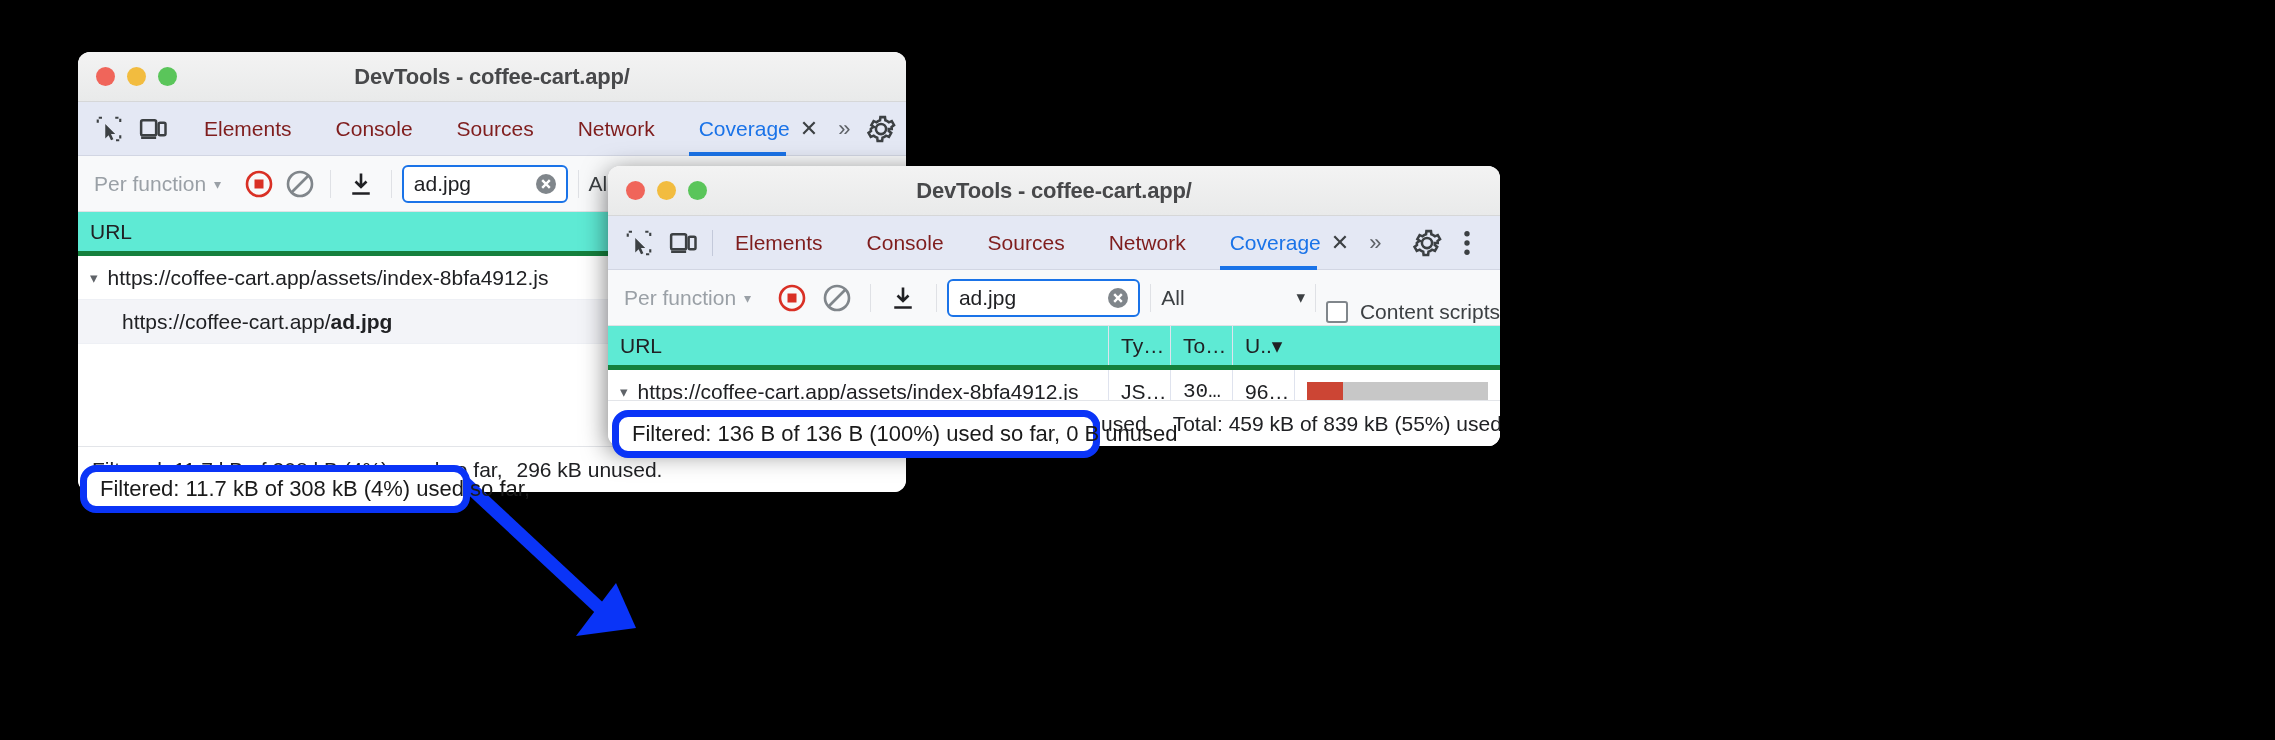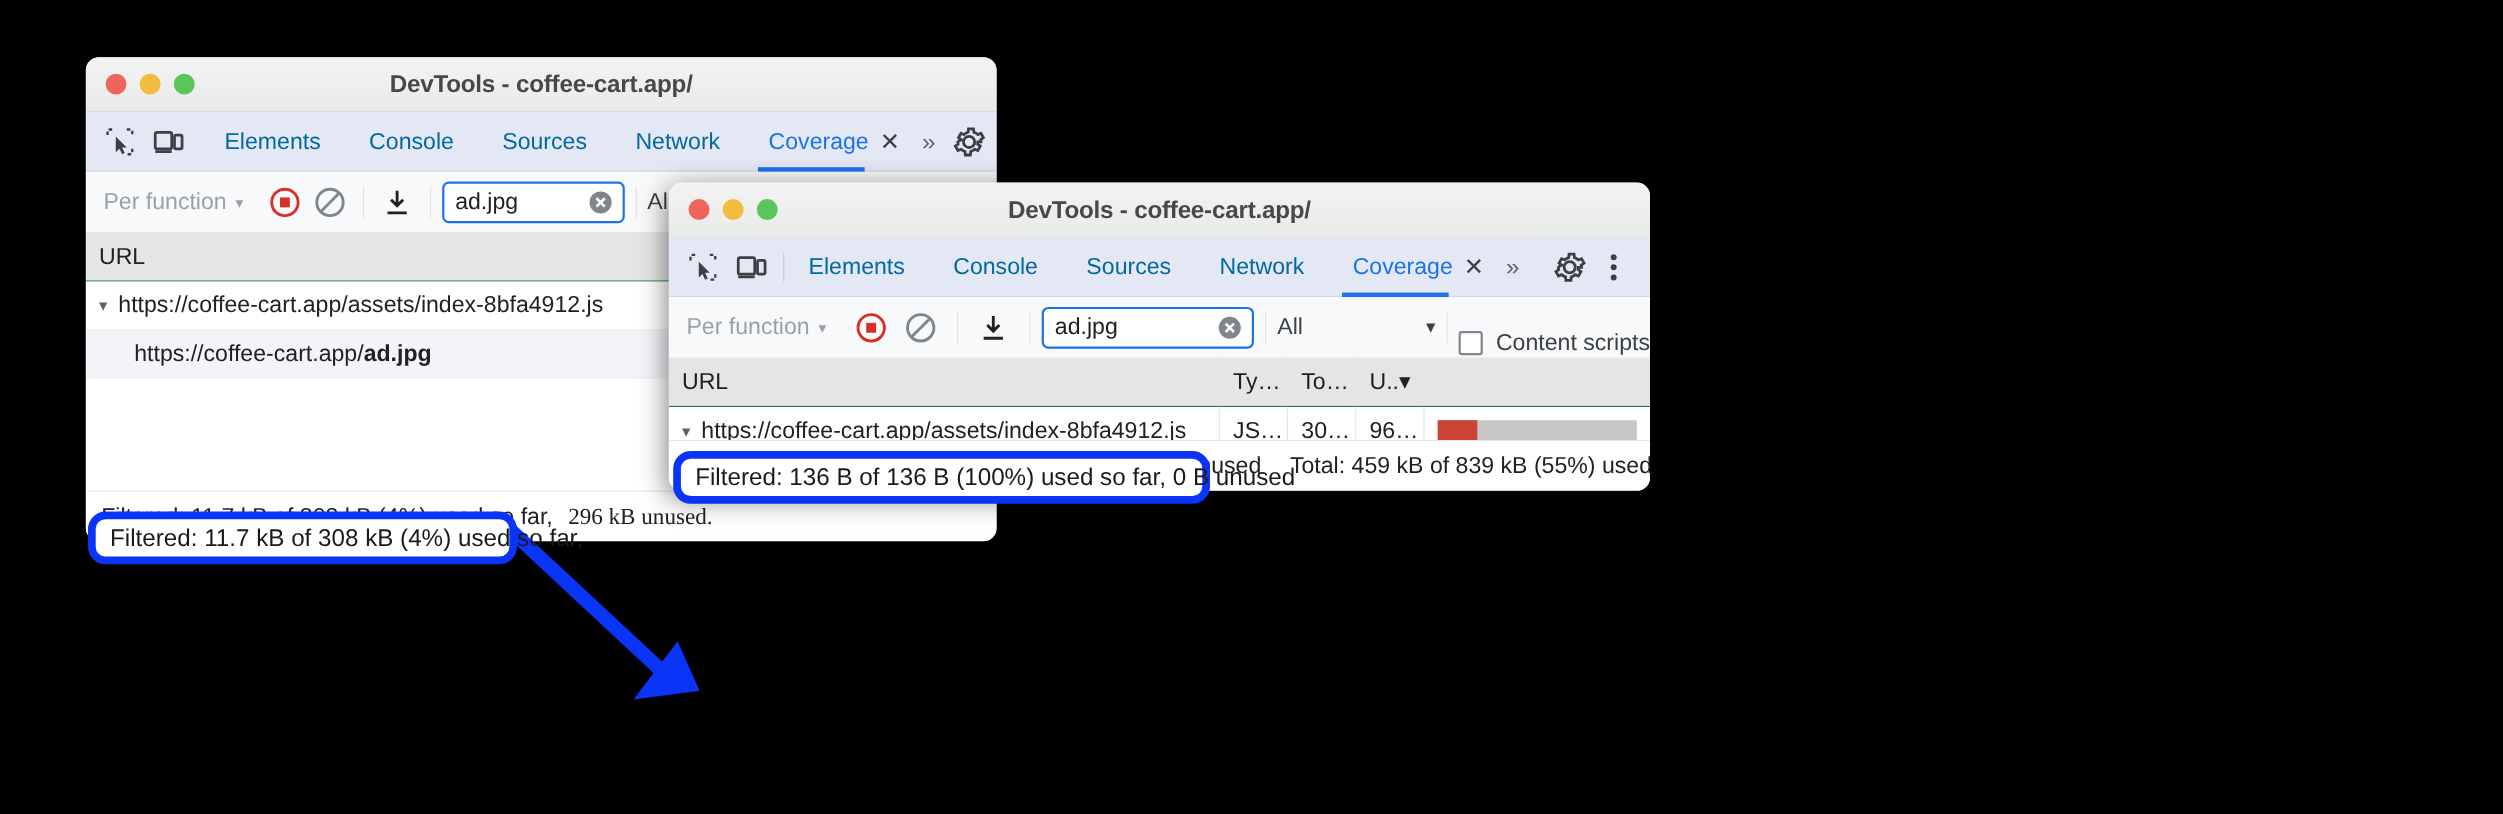--- a/index.html
+++ b/index.html
@@ -43,21 +43,21 @@
     background: #e4e8f4;
     display: flex; align-items: center;
     border-bottom: 1px solid #d2d6e3;
     position: relative;
   }
   .tab-icons { display: flex; align-items: center; gap: 14px; padding: 0 14px 0 16px; }
   .tb-ico { width: 30px; height: 30px; display:block; }
   .vsep { width: 1px; height: 26px; background: #c3c9da; }
   .tabs { display: flex; align-items: center; }
   .tab {
-    font-size: 21px; color: #0369a1;
+    font-size: 21px; color: #7f1d1d;
     padding: 0 22px; height: 54px; line-height: 54px;
     white-space: nowrap;
   }
   .tab.active { color: #1a73e8; position: relative; }
   .tab.active::after {
     content: ""; position: absolute; left: 12px; right: 12px;
     bottom: 0; height: 4px; background: #1a73e8;
   }
   .tabclose {
     font-size: 22px; color: #3c4043; padding: 0 6px 0 2px; cursor: pointer;
@@ -93,21 +93,21 @@
     font-size: 21px; color: #3c4043; white-space: nowrap;
   }
   .cscripts { display: flex; align-items: center; gap: 12px; font-size: 21px; color: #3c4043; white-space: nowrap; margin-top: 28px; }
   .cbox { width: 22px; height: 22px; border: 2px solid #80868b; border-radius: 3px; background:#fff; }
 
   
   .thead, .trow {
     display: flex; align-items: center;
     font-size: 21px; color: #202124;
   }
-  .thead { height: 44px; background: #e5e5e5; border-bottom: 1px solid #15803d; align-items: center; }
+  .thead { height: 44px; background: #5eead4; border-bottom: 5px solid #15803d; align-items: center; }
   .thead .cell { color: #202124; }
   .cell { padding: 0 12px; overflow: hidden; white-space: nowrap; height: 100%; display: flex; align-items: center; }
   .cell + .cell { border-left: 1px solid #dfe3ee; }
   .trow { height: 44px; border-bottom: 1px solid #eef0f5; }
   .trow.odd  { background: #ffffff; }
   .trow.even { background: #f3f4f8; }
   .expander { font-size: 15px; color: #5f6368; margin-right: 10px; }
   .indent { padding-left: 44px; }
   .bold { font-weight: bold; }
   .bar { height: 20px; width: 100%; background: #c7c7c7; display: flex; }
@@ -251,21 +251,21 @@
     </div>
     <div class="trow even">
       <div class="cell indent" style="flex:1 1 auto; border-left:0;">
         <span>https://coffee-cart.app/</span>
           <span class="bold">ad.jpg</span>
       </div>
     </div>
 
     <div class="statusbar">
       <span class="seg">Filtered: 11.7 kB of 308 kB (4%) used so far,</span>
-      <span class="seg" style="padding-left:0;font-family:Liberation Serif, serif;">296 kB unused.</span>
+      <span class="seg" style="padding-left:0;">296 kB unused.</span>
     </div>
   </div>
 
   <div class="callout" style="left:80px; top:465px; width:390px; height:48px;">
     <span>Filtered: 11.7 kB of 308 kB (4%) used so far,</span>
   </div>
 
   <svg class="arrow" style="left:440px; top:470px; width:440px; height:200px;" viewBox="0 0 440 200">
     <path d="M22 10 L168 146" stroke="#0a34f7" stroke-width="13" fill="none" stroke-linecap="butt"></path>
     <path d="M136 166 L196 158 L176 113 Z" fill="#0a34f7"></path>
@@ -375,21 +375,21 @@
       <div class="cell" style="width:62px;">To…</div>
       <div class="cell" style="width:62px;">U..▾</div>
     </div>
 
     <div class="trow odd">
       <div class="cell" style="width:500px; border-left:0;">
         <span class="expander">▾</span>
         <span>https://coffee-cart.app/assets/index-8bfa4912.js</span>
       </div>
       <div class="cell" style="width:62px;">JS…</div>
-      <div class="cell" style="width:62px;">30…</div>
+      <div class="cell" style="width:62px;font-family:Liberation Mono, monospace;">30…</div>
       <div class="cell" style="width:62px;text-decoration:underline;">96…</div>
       <div class="cell" style="flex:1 1 auto;">
         <div class="bar">
           <div class="used" id="bar0" style="width: 20%;"></div>
         </div>
       </div>
     </div>
 
     <div class="trow even">
       <div class="cell indent" style="width:500px; border-left:0;">

